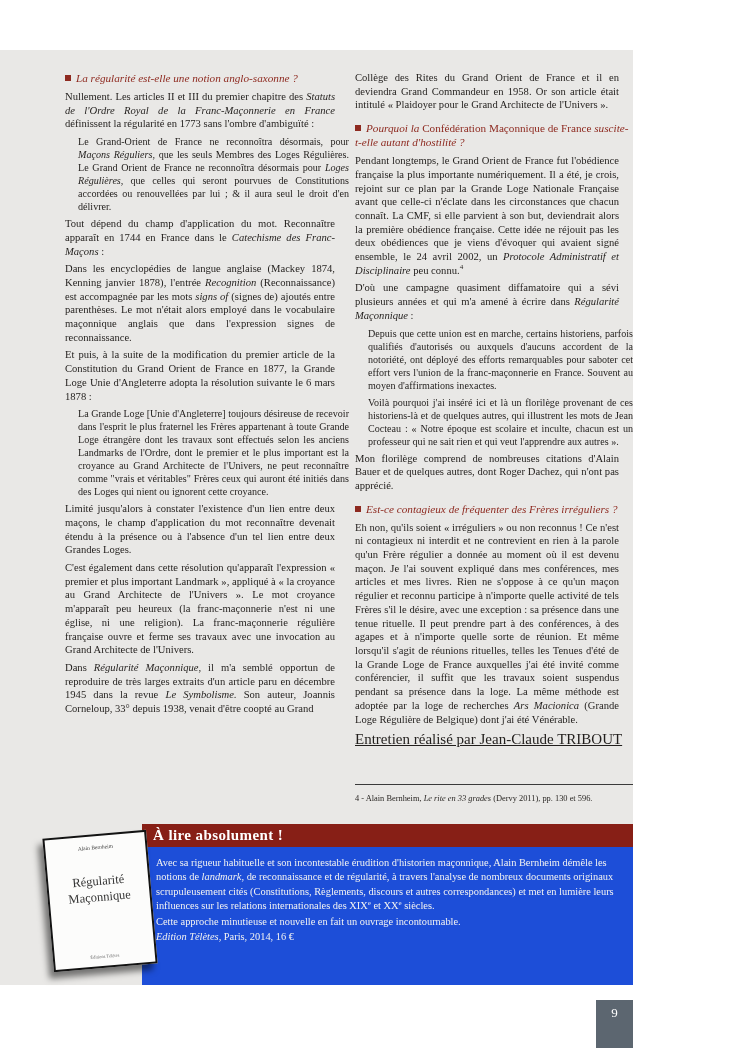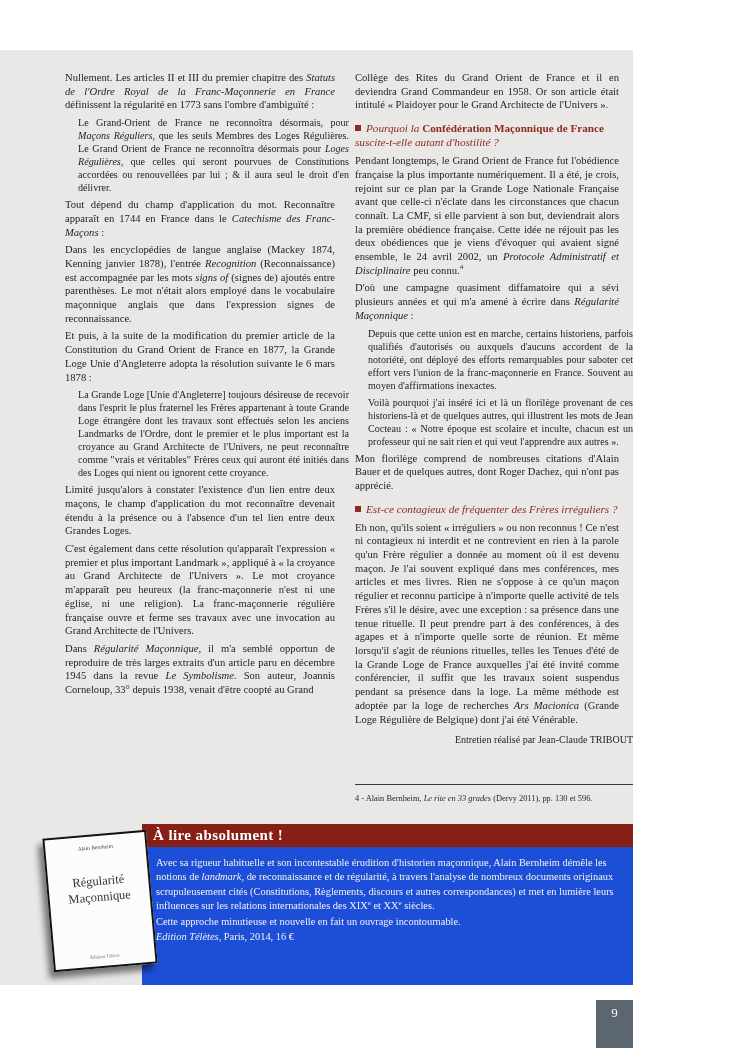--- a/index.html
+++ b/index.html
@@ -19,23 +19,23 @@
     color:#8e2a20;font-size:11.2px;line-height:14px;
     margin:9px 0 5px 0;font-weight:normal;
   }
   .h:first-child{margin-top:0;}
   .sq{
     display:inline-block;width:6px;height:6px;background:#8e2a20;
     margin-right:5px;vertical-align:1px;
   }
   .p{font-size:10.6px;line-height:13.7px;margin:0 14px 4px 0;text-align:justify;}
   .q{font-size:10.1px;line-height:13px;margin:0 0 4px 13px;text-align:justify;}
-  .sig{font-size:10px;line-height:13.7px;margin:7px 0 0 0;text-align:right;}
+  .sig{font-size:15px;line-height:13.7px;margin:7px 0 0 0;text-decoration:underline;}
   .i{font-style:italic;}
-  .b{font-weight:bold;font-style:normal;margin-top:20px;}
+  .b{font-weight:normal;font-style:normal;margin-top:20px;}
   sup{font-size:7px;line-height:0;vertical-align:super;}
   .footnote{
     position:absolute;left:355px;top:734px;width:278px;
     border-top:1px solid #3a3a3a;padding-top:9px;
     font-size:8.4px;line-height:10px;color:#2a2724;
   }
   .promo-title{
     position:absolute;left:142px;top:774px;width:491px;height:23px;
     background:#85201-6;background:#85201a;background-color:#871f16;
     color:#ffffff;font-weight:bold;font-size:15px;line-height:23px;
@@ -61,20 +61,21 @@
     position:absolute;left:596px;top:1000px;width:37px;height:48px;
     background:#5c6670;color:#ffffff;text-align:center;
     font-size:13px;padding-top:5px;box-sizing:border-box;
   }
 </style>
 </head>
 <body>
 
 <div class="scan">
   <div class="col" id="col1">
+      <div class="h"><span class="sq"></span><span class="ht"><span class="i">La régularité est-elle une notion anglo-saxonne ?</span></span></div>
       <p class="p"><span>Nullement. Les articles II et III du premier chapitre des </span><span class="i">Statuts de l'Ordre Royal de la Franc-Maçonnerie en France</span><span> définissent la régularité en 1773 sans l'ombre d'ambiguïté :</span></p>
       <p class="q"><span>Le Grand-Orient de France ne reconnoîtra désormais, pour </span><span class="i">Maçons Réguliers</span><span>, que les seuls Membres des Loges Régulières. Le Grand Orient de France ne reconnoîtra désormais pour </span><span class="i">Loges Régulières</span><span>, que celles qui seront pourvues de Constitutions accordées ou renouvellées par lui ; &amp; il aura seul le droit d'en délivrer.</span></p>
       <p class="p"><span>Tout dépend du champ d'application du mot. Reconnaître apparaît en 1744 en France dans le </span><span class="i">Catechisme des Franc-Maçons</span><span> :</span></p>
       <p class="p"><span>Dans les encyclopédies de langue anglaise (Mackey 1874, Kenning janvier 1878), l'entrée </span><span class="i">Recognition</span><span> (Reconnaissance) est accompagnée par les mots </span><span class="i">signs of</span><span> (signes de) ajoutés entre parenthèses. Le mot n'était alors employé dans le vocabulaire maçonnique anglais que dans l'expression signes de reconnaissance.</span></p>
       <p class="p"><span>Et puis, à la suite de la modification du premier article de la Constitution du Grand Orient de France en 1877, la Grande Loge Unie d'Angleterre adopta la résolution suivante le 6 mars 1878 :</span></p>
       <p class="q"><span>La Grande Loge [Unie d'Angleterre] toujours désireuse de recevoir dans l'esprit le plus fraternel les Frères appartenant à toute Grande Loge étrangère dont les travaux sont effectués selon les anciens Landmarks de l'Ordre, dont le premier et le plus important est la croyance au Grand Architecte de l'Univers, ne peut reconnaître comme "vrais et véritables" Frères ceux qui auront été initiés dans des Loges qui nient ou ignorent cette croyance.</span></p>
       <p class="p"><span>Limité jusqu'alors à constater l'existence d'un lien entre deux maçons, le champ d'application du mot reconnaître devenait étendu à la présence ou à l'absence d'un tel lien entre deux Grandes Loges.</span></p>
       <p class="p"><span>C'est également dans cette résolution qu'apparaît l'expression « premier et plus important Landmark », appliqué à « la croyance au Grand Architecte de l'Univers ». Le mot croyance m'apparaît peu heureux (la franc-maçonnerie n'est ni une église, ni une religion). La franc-maçonnerie régulière française ouvre et ferme ses travaux avec une invocation au Grand Architecte de l'Univers.</span></p>
       <p class="p"><span>Dans </span><span class="i">Régularité Maçonnique</span><span>, il m'a semblé opportun de reproduire de très larges extraits d'un article paru en décembre 1945 dans la revue </span><span class="i">Le Symbolisme</span><span>. Son auteur, Joannis Corneloup, 33° depuis 1938, venait d'être coopté au Grand</span></p>
     </div>

